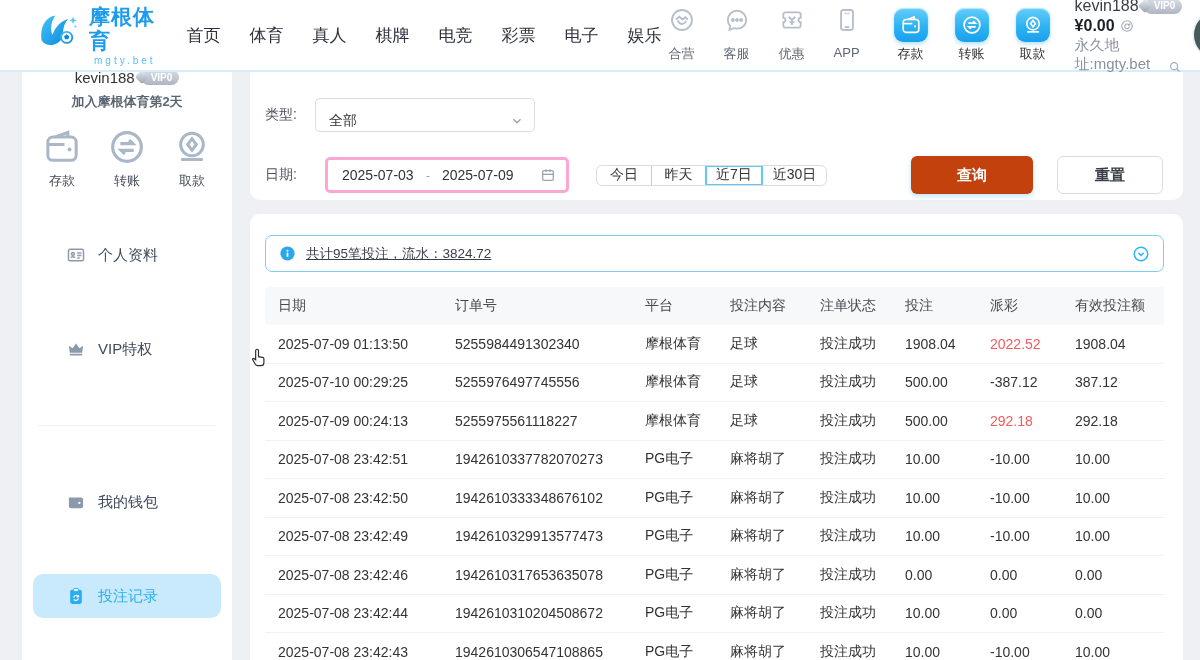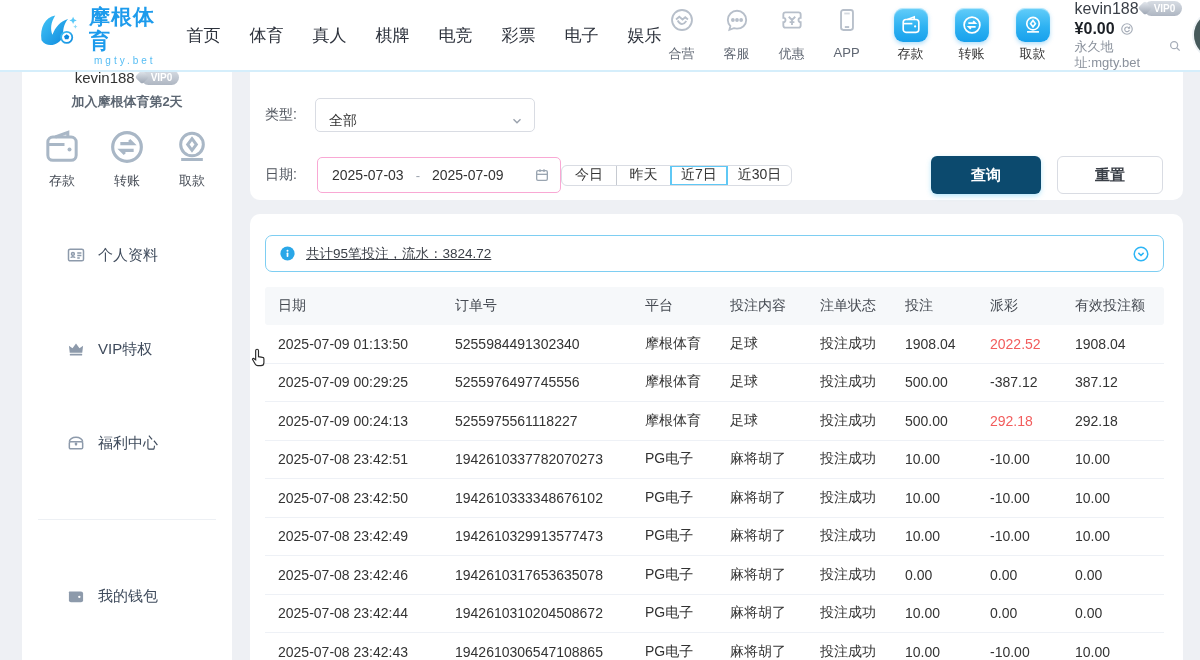--- a/index.html
+++ b/index.html
@@ -35,21 +35,21 @@
   .user-line1{display:flex;align-items:center;gap:5px;}
   .user-name{font-size:16px;color:#3a3f47;}
   .vip-badge{display:inline-flex;align-items:center;height:15px;padding:0 7px 0 10px;border-radius:8px;
     background:linear-gradient(180deg,#d8dde4,#aeb6c2);color:#fff;font-size:10px;font-weight:bold;position:relative;}
   .vip-badge::before{content:"";position:absolute;left:-4px;top:2px;width:10px;height:10px;
     background:linear-gradient(135deg,#e8ecf1,#9aa3b1);transform:rotate(45deg);border-radius:2px;}
   .user-line2{display:flex;align-items:center;gap:5px;}
   .user-balance{font-size:16px;font-weight:bold;color:#1c2026;}
   .mini-icon{width:14px;height:14px;color:#a6adb8;}
   .mini-icon svg{width:14px;height:14px;}
-  .user-line3{display:flex;align-items:flex-start;gap:4px;font-size:13px;color:#8a919c;}
+  .user-line3{display:flex;align-items:flex-end;gap:4px;font-size:15px;color:#8a919c;}
   .avatar{width:46px;height:46px;border-radius:50%;overflow:hidden;flex:0 0 auto;cursor:pointer;
     box-shadow:0 0 0 2px #eef2f6;}
   .avatar svg{width:100%;height:100%;}
 
   
   .page{position:relative;height:588px;}
 
   
   .sidebar{position:absolute;left:22px;top:0;width:210px;height:100%;background:#fff;
     display:flex;flex-direction:column;align-items:center;}
@@ -72,42 +72,42 @@
   .menu-item.active{background:#c9eafc;}
   .menu-item.active .ml{color:#2aaef3;}
   .menu-item.active .mi{color:#2aaef3;}
   .side-divider{height:1px;background:#edf0f4;margin:9px 16px;}
 
   
   .content{position:absolute;left:250px;top:0;width:933px;height:100%;}
   .filter-card{height:128px;background:#fff;border-radius:0 0 10px 10px;padding:10px 20px 0 15px;}
   .frow{display:flex;align-items:center;}
   .frow1{margin-top:16px;}
-  .frow2{margin-top:24px;}
+  .frow2{margin-top:24px;gap:8px;}
   .flabel{font-size:14px;color:#50555e;width:37px;flex:0 0 auto;}
   .type-select{width:220px;height:34px;border:1px solid #d9dce3;border-radius:5px;margin-left:13px;
     display:flex;align-items:center;padding:11px 10px 0 13px;font-size:14px;color:#333;cursor:pointer;background:#fff;}
   .type-select .sel-val{flex:1;}
   .chev{width:14px;height:14px;color:#9aa2ad;}
   .chev svg{width:14px;height:14px;}
-  .date-box{width:244px;height:36px;border:1px solid #f9a8d4;border-radius:5px;margin-left:15px;
+  .date-box{width:244px;height:36px;border:3px solid #f9a8d4;border-radius:5px;margin-left:15px;
     display:flex;align-items:center;padding:0 10px 0 14px;font-size:14px;color:#333;cursor:pointer;background:#fff;}
   .date-box .dsep{color:#9aa2ad;margin:0 12px;font-size:13px;}
   .date-box .dval{white-space:nowrap;}
   .cal-icon{margin-left:auto;width:16px;height:16px;color:#9aa5b1;}
   .cal-icon svg{width:16px;height:16px;}
-  .range-group{display:flex;height:21px;border:1px solid #d9dce3;border-radius:6px;overflow:hidden;background:#fff;}
+  .range-group{display:flex;margin-left:19px;height:21px;border:1px solid #d9dce3;border-radius:6px;overflow:hidden;background:#fff;}
   .range-btn{min-width:54px;padding:0 10px;display:flex;align-items:center;justify-content:center;
     font-size:14px;color:#333;cursor:pointer;border-left:1px solid #c6cad1;position:relative;}
   .range-btn:first-child{border-left:none;}
   .range-btn.active{box-shadow:inset 0 0 0 1px #5fc8f5;border-left-color:#5fc8f5;}
   .range-btn.active + .range-btn{border-left-color:#5fc8f5;}
   .btn{height:38px;border-radius:6px;display:flex;align-items:center;justify-content:center;
     font-size:15px;font-weight:bold;cursor:pointer;}
-  .btn-query{width:110px;margin-left:auto;background:#0c4a6e;color:#fff;box-shadow:0 2px 5px rgba(47,185,243,.35);}
+  .btn-query{width:122px;margin-left:auto;background:#c2410c;color:#fff;box-shadow:0 2px 5px rgba(47,185,243,.35);}
   .btn-reset{width:106px;margin-left:16px;background:#fff;color:#3a3f47;border:1px solid #d9dce3;}
 
   .table-card{position:absolute;top:142px;left:0;right:0;height:600px;background:#fff;
     border-radius:10px 10px 0 0;padding:21px 19px 0 15px;}
   .summary-bar{height:37px;border:1px solid #7ecef2;border-radius:7px;display:flex;align-items:center;
     padding:0 13px;gap:10px;}
   .info-icon{width:17px;height:17px;flex:0 0 auto;}
   .info-icon svg{width:17px;height:17px;}
   .summary-text{font-size:13.5px;color:#3a3f47;text-decoration:underline;}
   .expand-icon{margin-left:auto;width:18px;height:18px;color:#2db5f5;cursor:pointer;}
@@ -336,30 +336,20 @@
   </div>
         <div class="menu-item">
     <span class="mi">
             <svg viewBox="0 0 24 24" fill="currentColor">
               <path d="M4.5 16.5L3.5 8l4.3 3.2L12 5.5l4.2 5.7L20.5 8l-1 8.5z"></path>
               <rect x="4.5" y="17.8" width="15" height="2" rx="1"></rect>
             </svg>
           </span>
     <span class="ml">VIP特权</span>
   </div>
-        <div class="menu-item">
-    <span class="mi">
-            <svg viewBox="0 0 24 24" fill="none" stroke="currentColor" stroke-width="1.8">
-              <path d="M4 10.5a8 5.5 0 0 1 16 0"></path>
-              <rect x="4" y="10.5" width="16" height="8.5" rx="1.5"></rect>
-              <rect x="10.6" y="11.5" width="2.8" height="3.4" rx=".8" fill="currentColor" stroke="none"></rect>
-            </svg>
-          </span>
-    <span class="ml">福利中心</span>
-  </div>
         <div class="side-divider"></div>
         <div class="menu-item">
     <span class="mi">
             <svg viewBox="0 0 24 24" fill="currentColor">
               <path d="M4 6.5h14a2.5 2.5 0 0 1 2.5 2.5v8A2.5 2.5 0 0 1 18 19.5H6A2.5 2.5 0 0 1 3.5 17V7.5c0-.6.4-1 .5-1z"></path>
               <circle cx="16" cy="13" r="1.4" fill="#fff"></circle>
             </svg>
           </span>
     <span class="ml">我的钱包</span>
   </div>
@@ -471,21 +461,21 @@
               <div class="cell cell-date">2025-07-09 01:13:50</div>
               <div class="cell cell-order">5255984491302340</div>
               <div class="cell cell-platform">摩根体育</div>
               <div class="cell cell-content">足球</div>
               <div class="cell cell-status">投注成功</div>
               <div class="cell cell-bet">1908.04</div>
               <div class="cell cell-payout red">2022.52</div>
               <div class="cell cell-valid">1908.04</div>
             </div>
             <div class="trow">
-              <div class="cell cell-date">2025-07-09 00:29:25</div>
+              <div class="cell cell-date">2025-07-10 00:29:25</div>
               <div class="cell cell-order">5255976497745556</div>
               <div class="cell cell-platform">摩根体育</div>
               <div class="cell cell-content">足球</div>
               <div class="cell cell-status">投注成功</div>
               <div class="cell cell-bet">500.00</div>
               <div class="cell cell-payout">-387.12</div>
               <div class="cell cell-valid">387.12</div>
             </div>
             <div class="trow">
               <div class="cell cell-date">2025-07-09 00:24:13</div>

